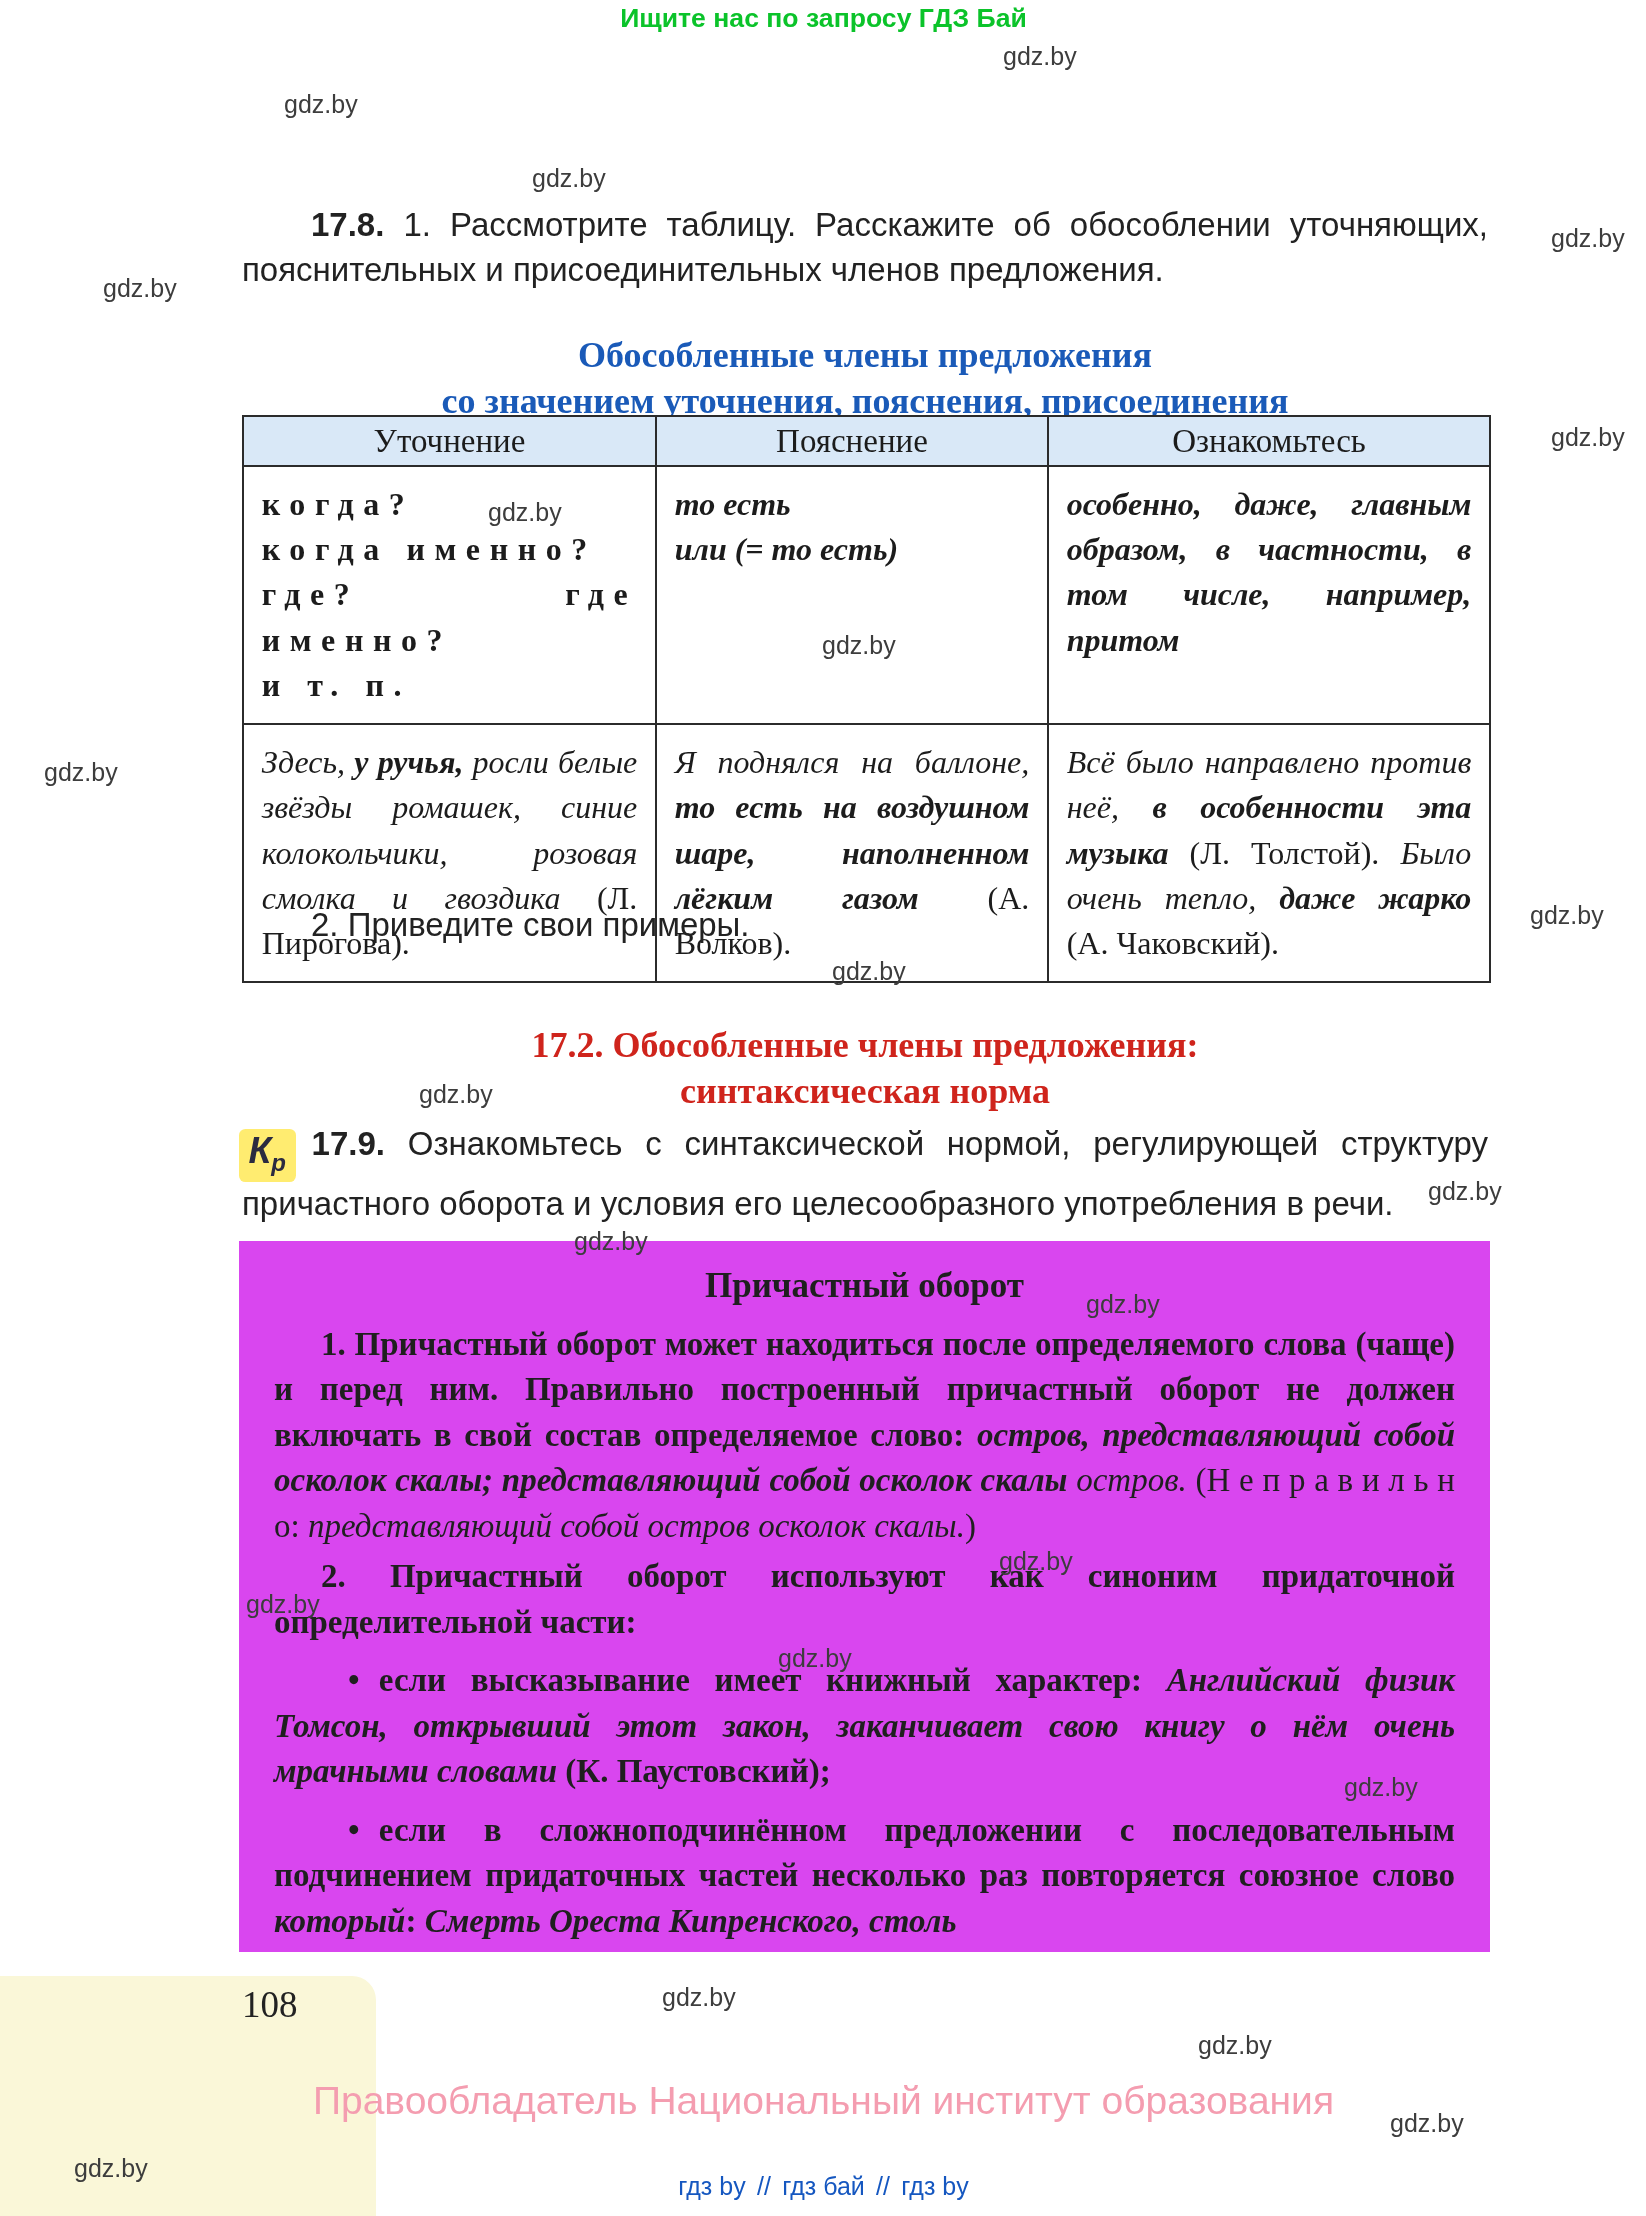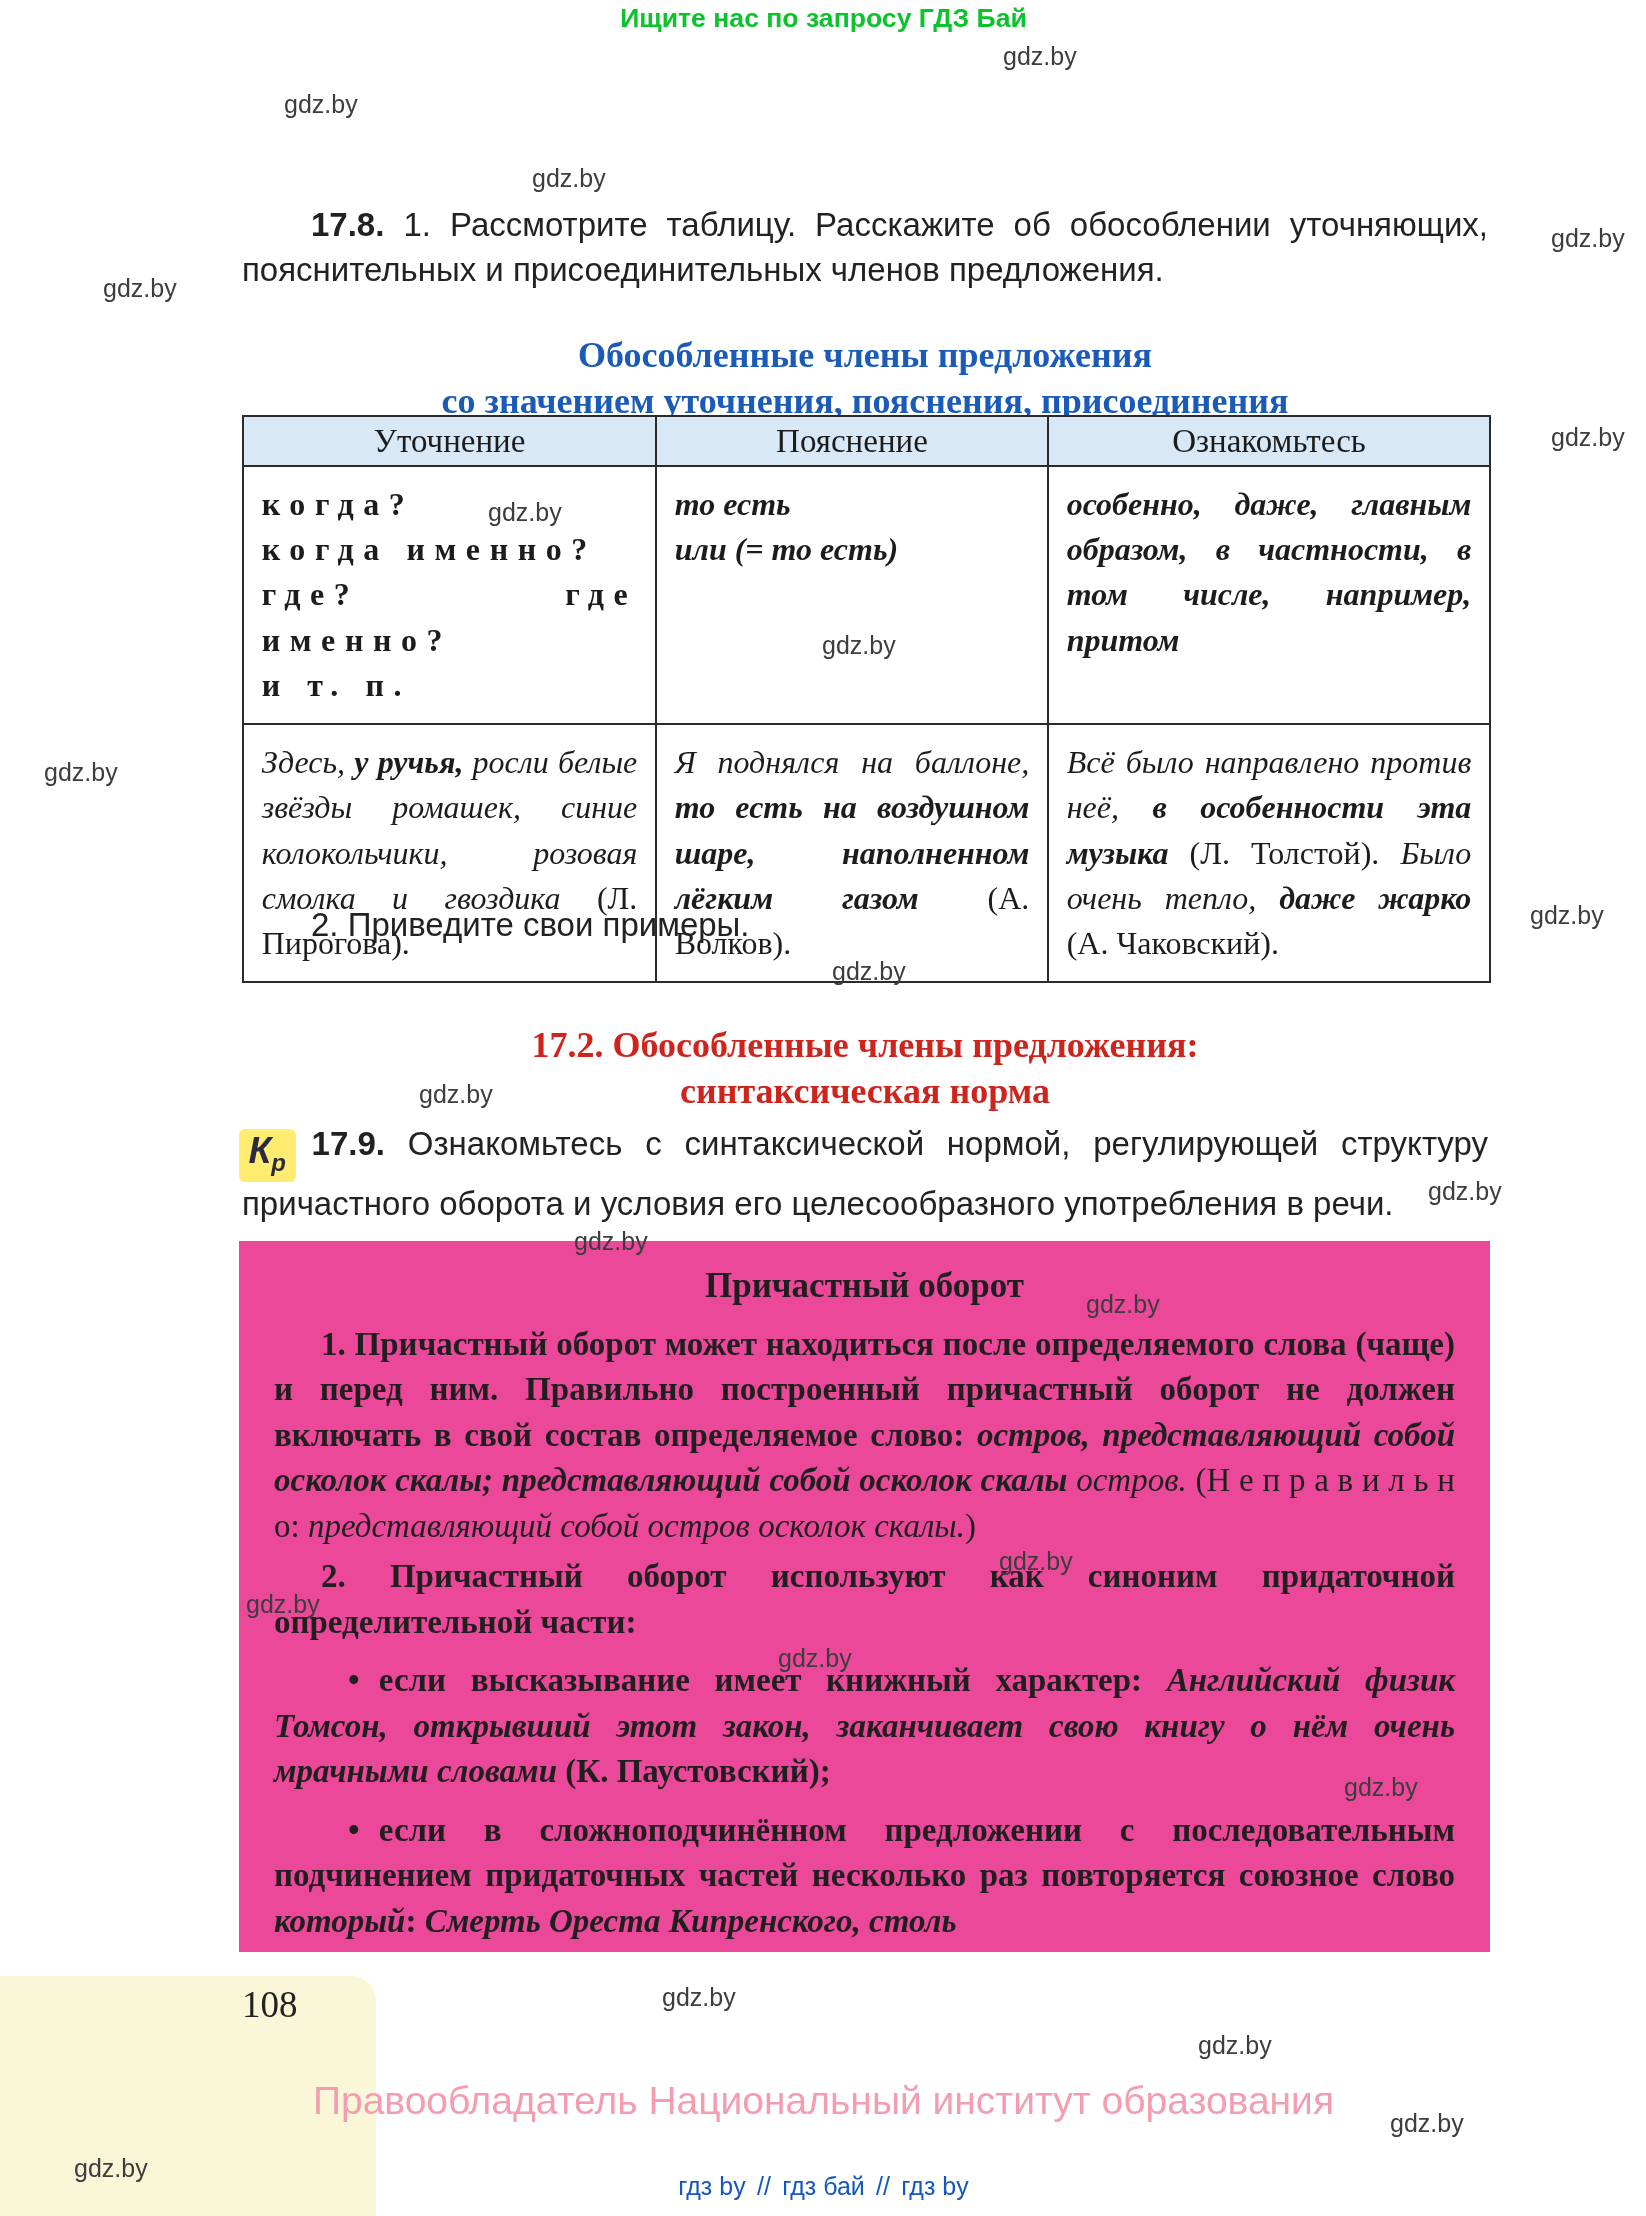--- a/index.html
+++ b/index.html
@@ -62,21 +62,21 @@
   .kr {
     display:inline-block; background:#ffec70; border-radius:6.4px;
     padding:1.6px 9.7px 4.8px 9.7px; margin-right:16px; margin-left:-3.2px;
     font-style:italic; font-weight:bold; font-size:37px; color:#2b2b40;
     vertical-align:-8px; line-height:1.1;
   }
   .kr sub { font-size:24px; }
   
   .rule-box {
     position:absolute; left:239px; top:1241px; width:1251px; height:711px;
-    background:#ec4899; padding:21px 35px; overflow:hidden; z-index:1;
+    background:#d946ef; padding:21px 35px; overflow:hidden; z-index:1;
     font-size:33px; line-height:1.38; text-align:justify; color:#1f1f1f;
   }
   .box-title { text-align:center; font-weight:bold; font-size:35px; margin-bottom:11.3px; }
   .box-p { text-indent:47px; margin-bottom:4.8px; }
   .box-bullet { text-indent:74px; margin-top:13px; }
   .bullet-marker { font-weight:bold; margin-right:19.3px; }
   
   .corner-block {
     position:absolute; left:0; top:1976px; width:376px; height:240px;
     background:#faf7d8; border-radius:0 24px 0 0; z-index:0;

